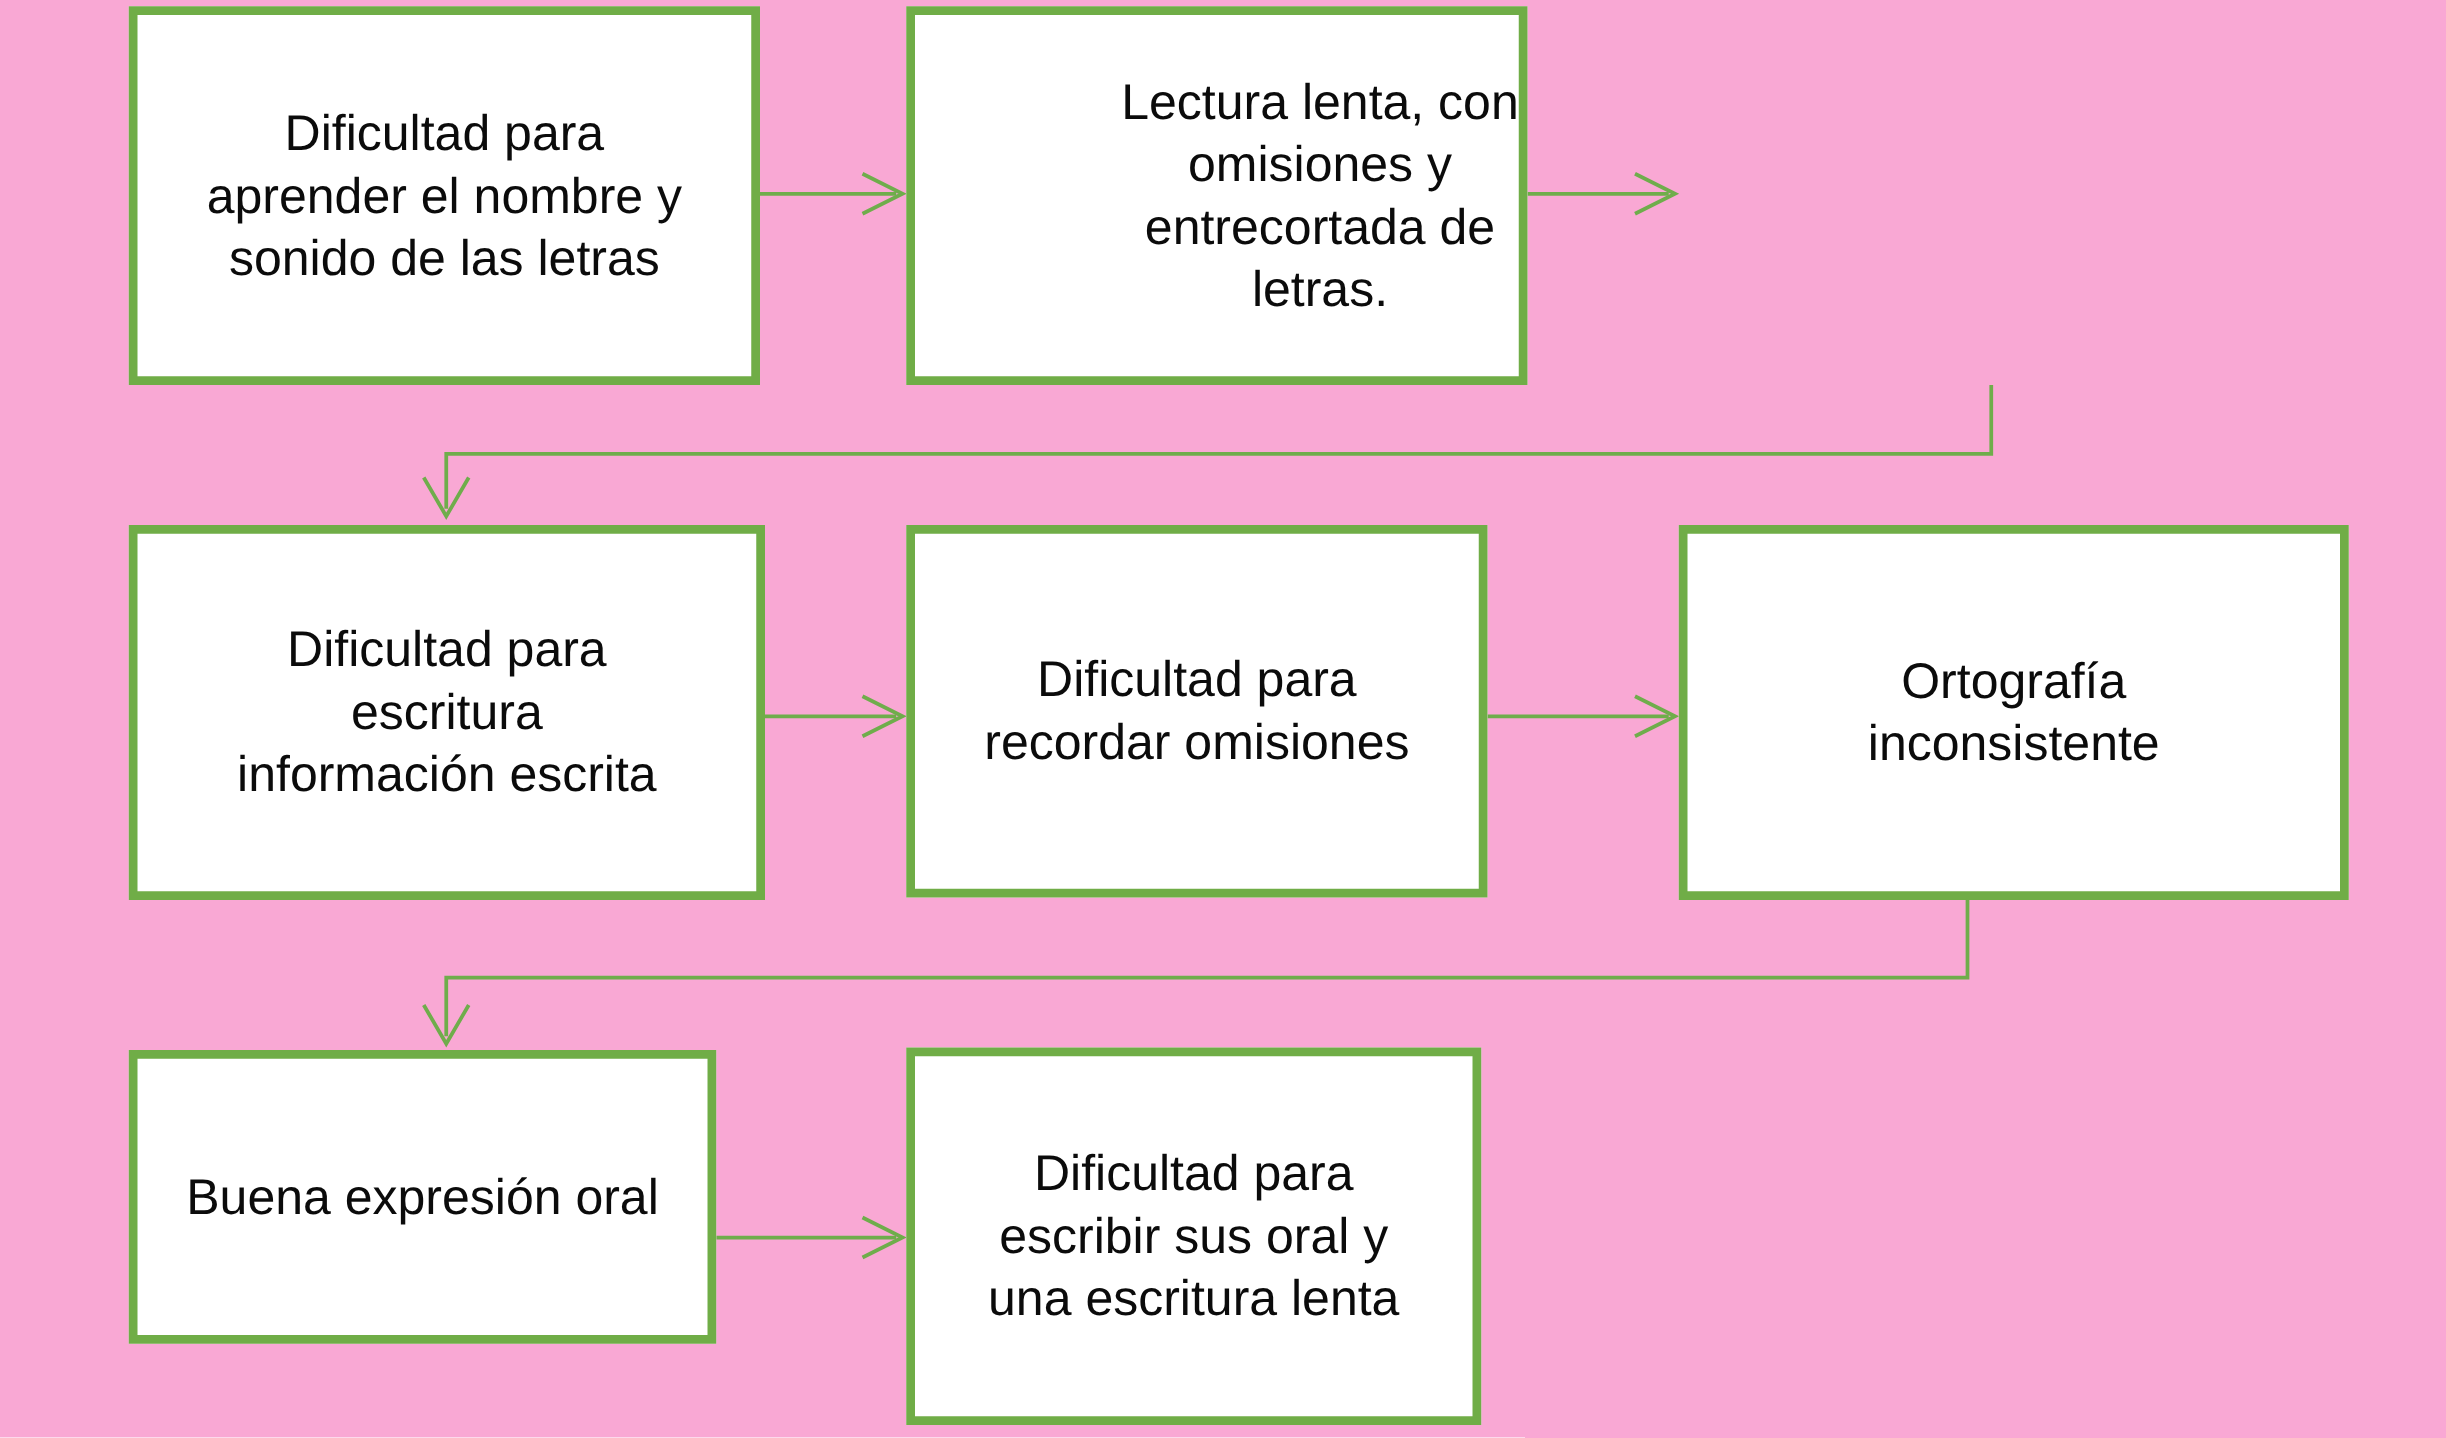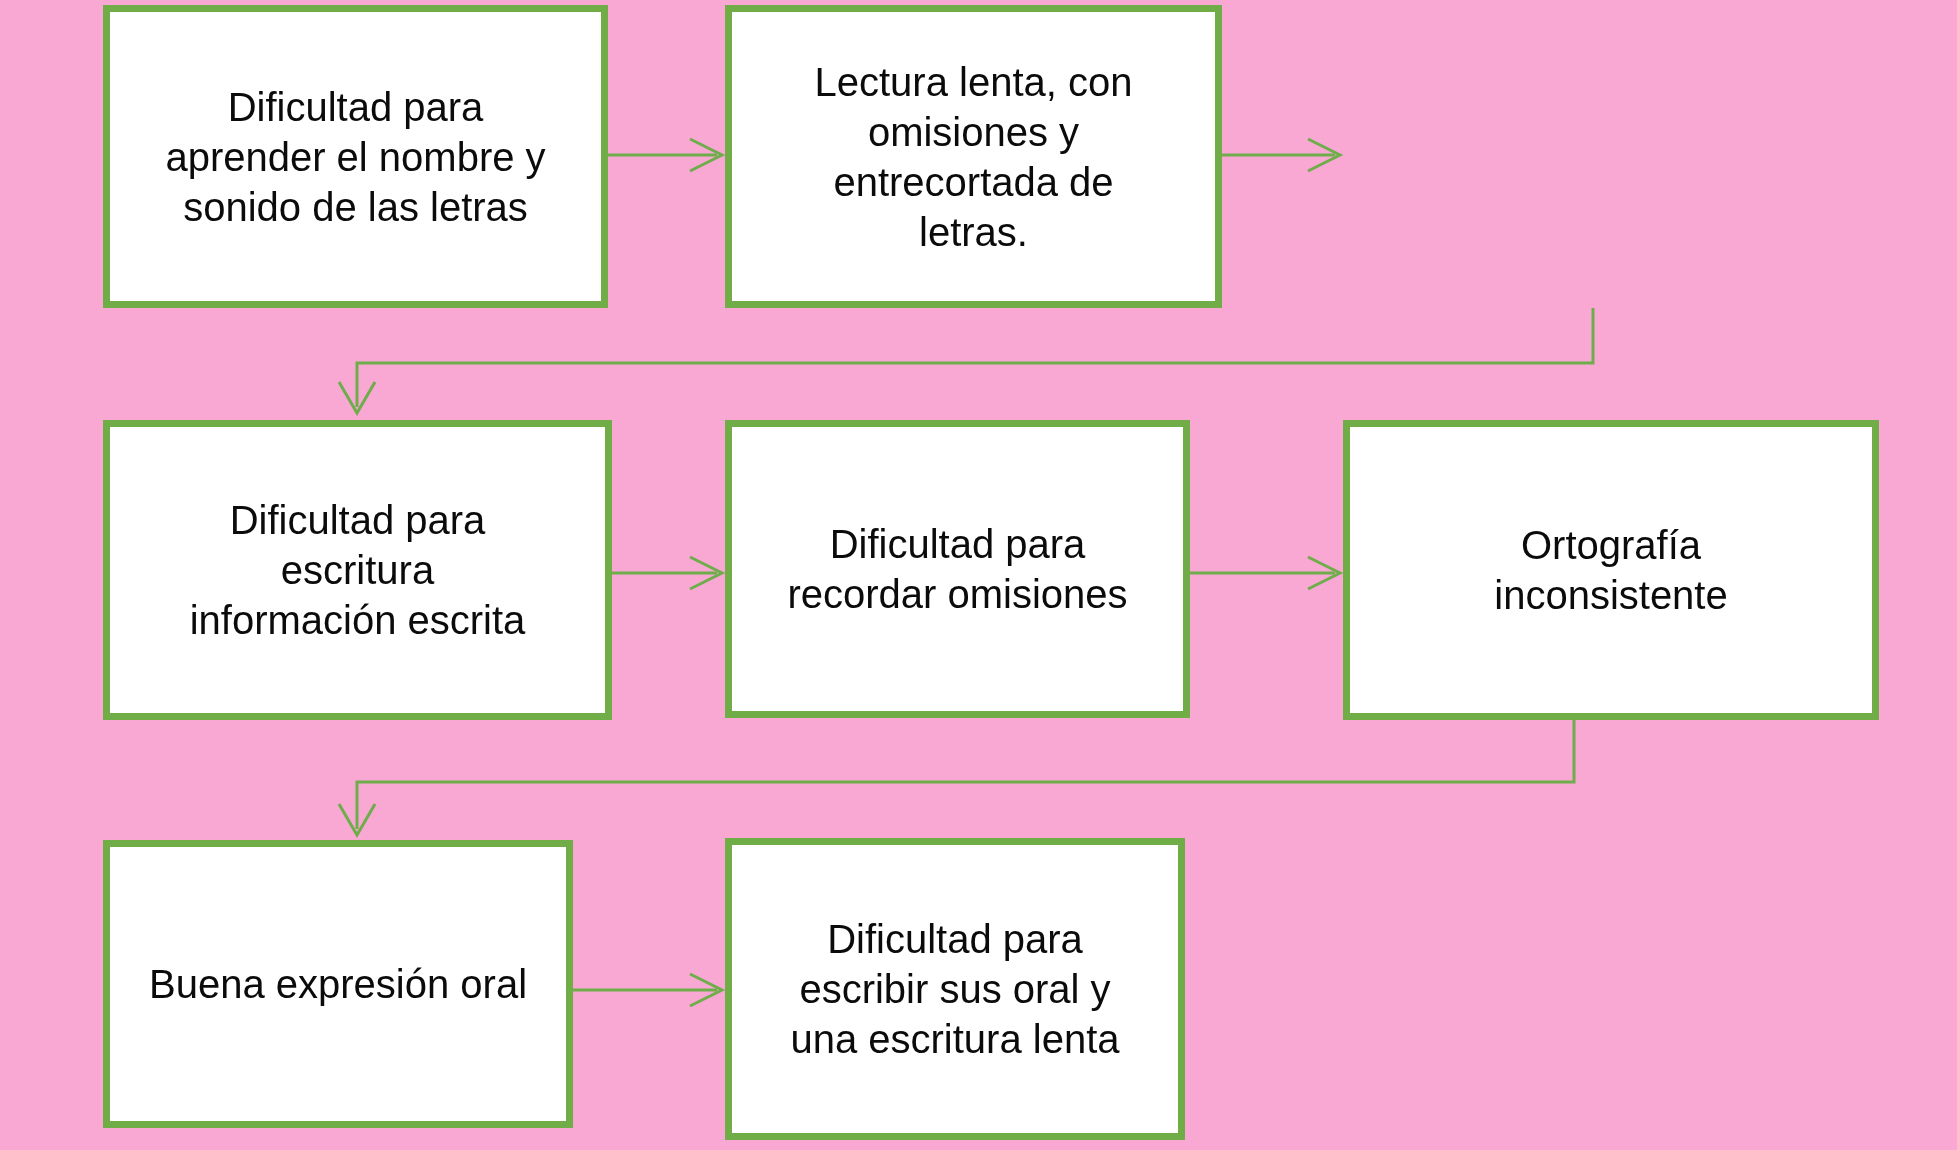--- a/index.html
+++ b/index.html
@@ -35,28 +35,28 @@
     align-items:center;
     justify-content:center;
     text-align:center;
     color:var(--text-color);
     font-size:40px;
     line-height:50px;
   }
   .box .label span{display:block;}
   
   .b1{left:103px;top:5px;width:505px;height:303px;}
-  .b2{left:725px;top:5px;width:497px;height:303px;}
+  .b2{left:725px;top:5px;width:497px;height:303px;justify-content:flex-end;}
   .b3{left:1343px;top:5px;width:502px;height:303px;}
   
   .b4{left:103px;top:420px;width:509px;height:300px;}
   .b5{left:725px;top:420px;width:465px;height:298px;}
   .b6{left:1343px;top:420px;width:536px;height:300px;}
   
-  .b7{left:103px;top:840px;width:470px;height:288px;}
+  .b7{left:103px;top:840px;width:470px;height:235px;}
   .b8{left:725px;top:838px;width:460px;height:302px;}
 </style>
 </head>
 <body>
 
 <div class="canvas">
 
   <svg class="connectors" viewBox="0 0 1957 1150" aria-hidden="true">
 
     <g>

